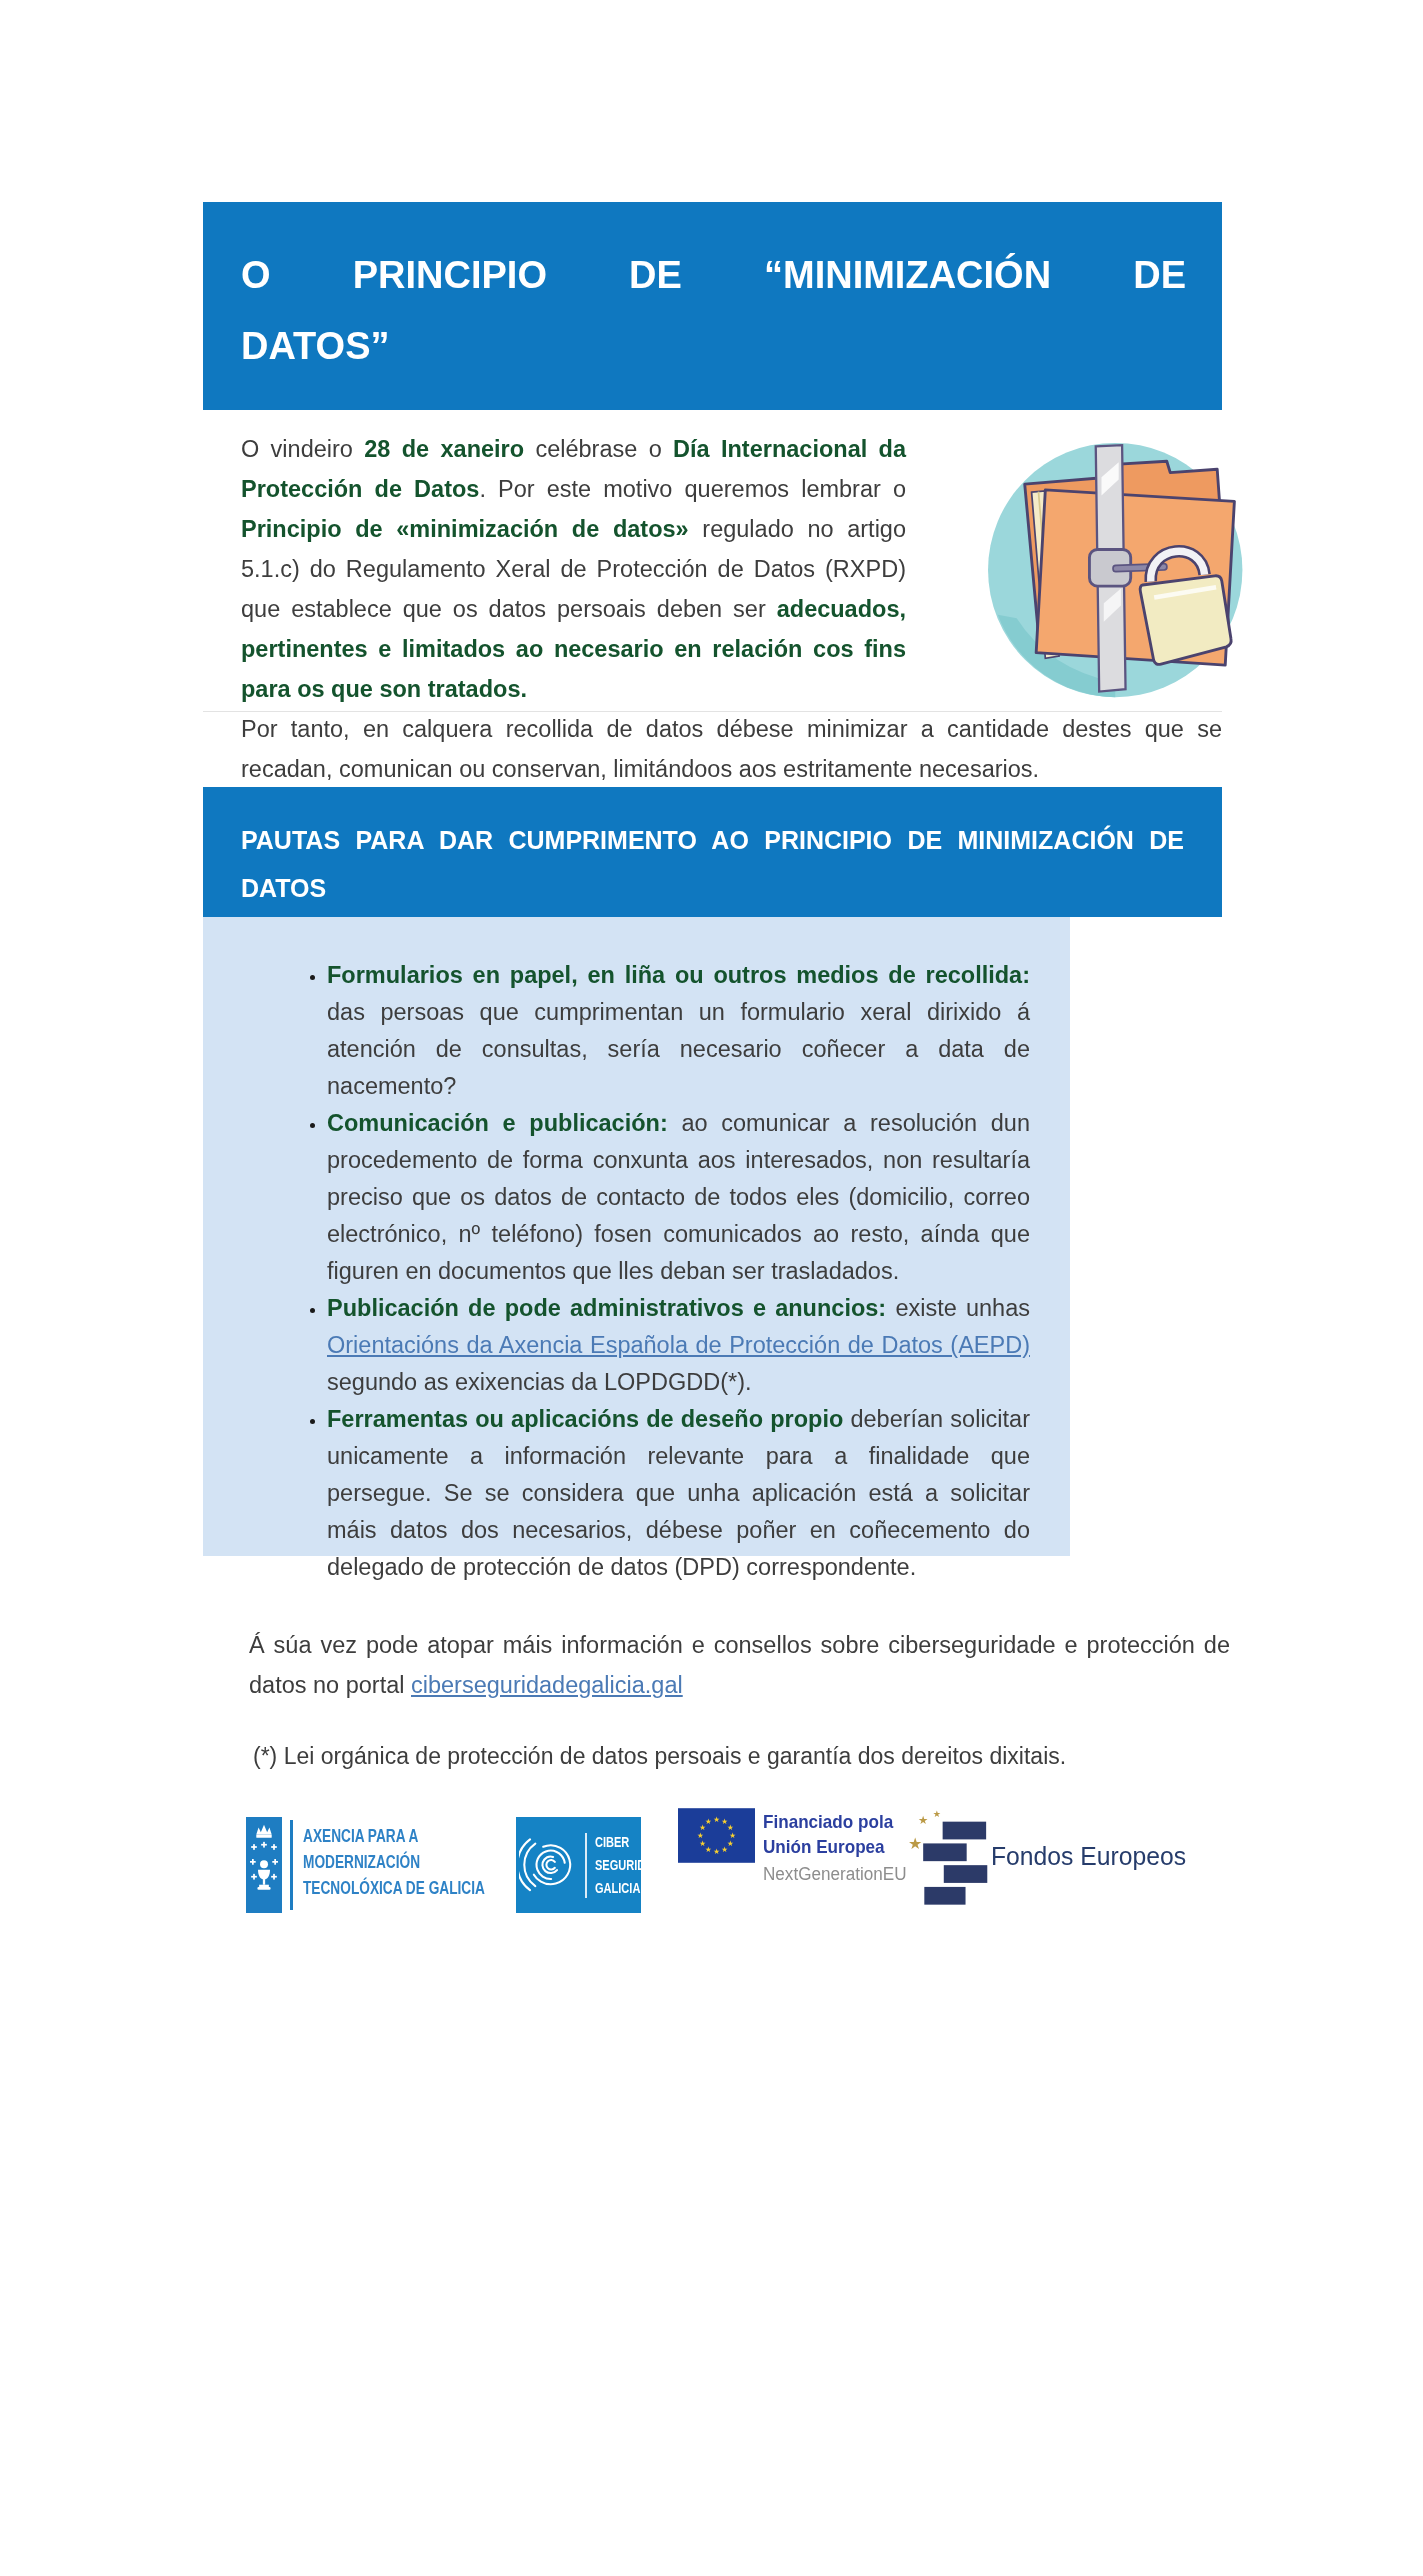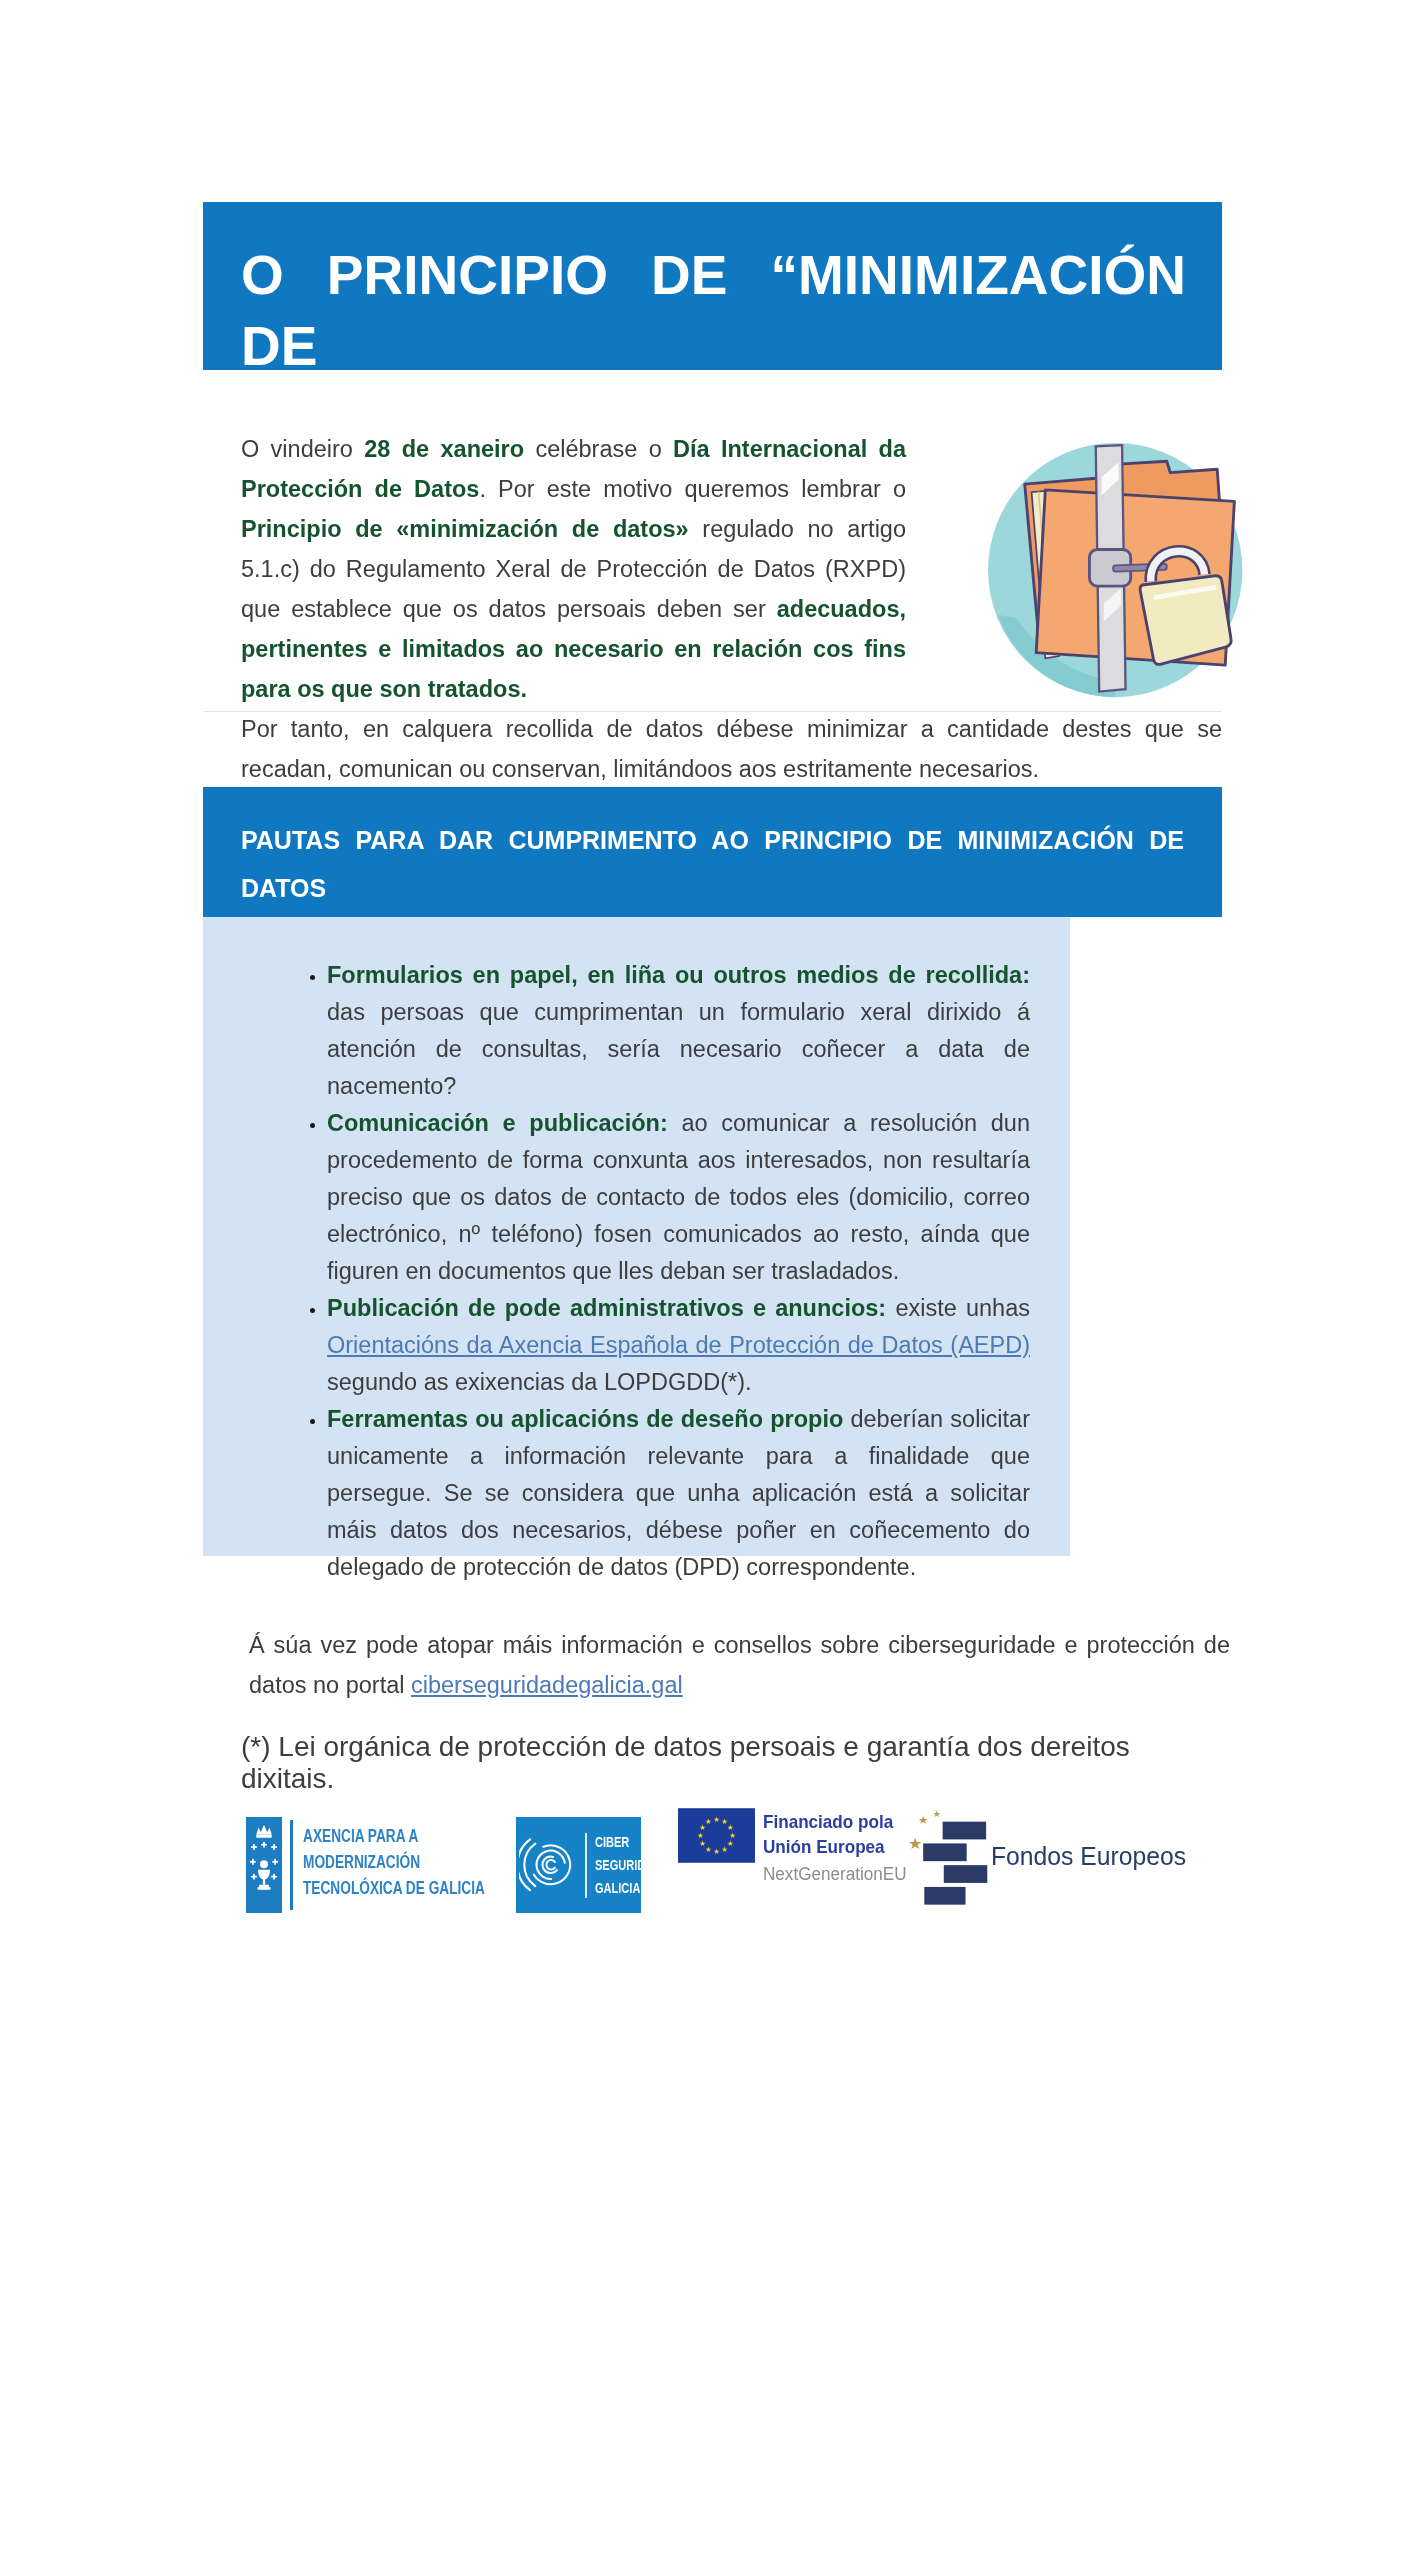--- a/index.html
+++ b/index.html
@@ -2,21 +2,21 @@
 <html style="font-size:9.2px"><head>
 <meta charset="utf-8">
 <style>
   body{margin:0;background:#ffffff}
   .page{position:relative;width:1424px;height:2576px;background:#ffffff;
         font-family:"Liberation Sans",sans-serif;color:#3d3d3d;overflow:hidden}
 
   
   .banner{position:absolute;left:203px;width:1019px;background:#0f78c0;color:#ffffff;
           box-sizing:border-box;font-weight:bold}
-  .banner1{top:202px;height:168px;padding:38px 36px 4px 38px;font-size:55px}
+  .banner1{top:202px;height:208px;padding:38px 36px 4px 38px;font-size:38px}
   .banner1 .jline{line-height:71px}
   .banner2{top:787px;height:130px;padding:29px 38px 12px 38px;font-size:25px}
   .banner2 .jline{line-height:48px}
   .jlast{text-align:justify;text-align-last:justify}
 
   
   .intro{position:absolute;left:241px;top:429px;width:981px;font-size:23.5px;line-height:40px;
          text-align:justify}
   .intro p{margin:0}
   .spacer{float:right;width:316px;height:267px}
@@ -29,21 +29,21 @@
   .panel{position:absolute;left:203px;top:917px;width:867px;height:639px;background:#d3e3f4;
          box-sizing:border-box;padding:40px 40px 0 0}
   .panel ul{margin:0;padding:0 0 0 124px;list-style:disc}
   .panel li{font-size:23.5px;line-height:37px;text-align:justify;color:#3d3d3d}
   .panel li::marker{font-size:17px;color:#1a1a1a}
   a.lnk{color:#4b7ab5;text-decoration:underline;cursor:pointer}
 
   
   .more{position:absolute;left:241px;top:1617px;width:981px;font-size:23.5px;line-height:40px;
         text-align:justify;margin:8px}
-  .footnote{position:absolute;left:241px;top:1731px;width:981px;font-size:28px;margin:0}
+  .footnote{position:absolute;left:241px;top:1731px;width:981px;font-size:23px;margin:12px}
 
   
   .logo{position:absolute}
   .lg-amtega{left:246px;top:1817px;width:252px;height:96px}
   .am-box{position:absolute;left:0;top:0;width:36px;height:96px;background:#1e7dc2}
   .am-sep{position:absolute;left:44px;top:2.9px;width:3.4px;height:90px;background:#1e7dc2}
   .am-txt{position:absolute;left:57px;top:5.7px;font-size:19px;font-weight:bold;color:#2e82c6;
           line-height:26px;transform:scaleX(.72);transform-origin:left top;white-space:nowrap}
   .lg-ciber{left:516px;top:1817px;width:125px;height:96px;background:#1583c5}
   .cb-emblem{position:absolute;left:3.4px;top:10.3px;width:61px;height:75px}

